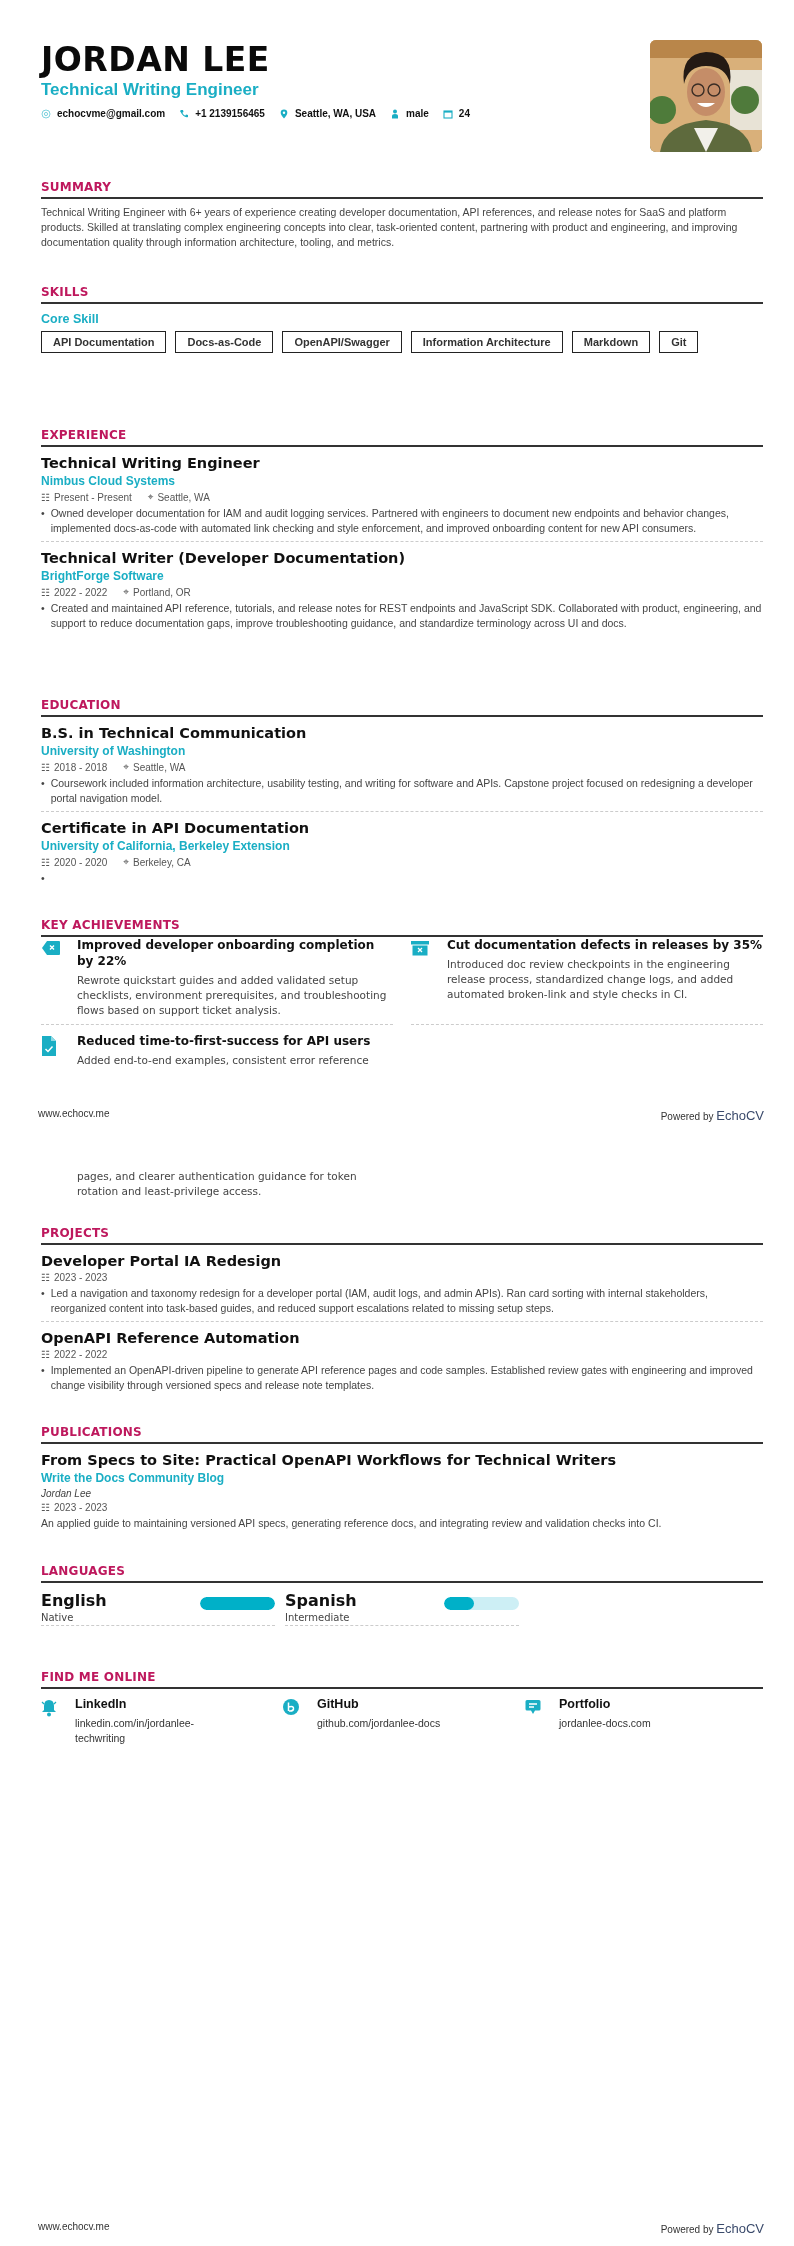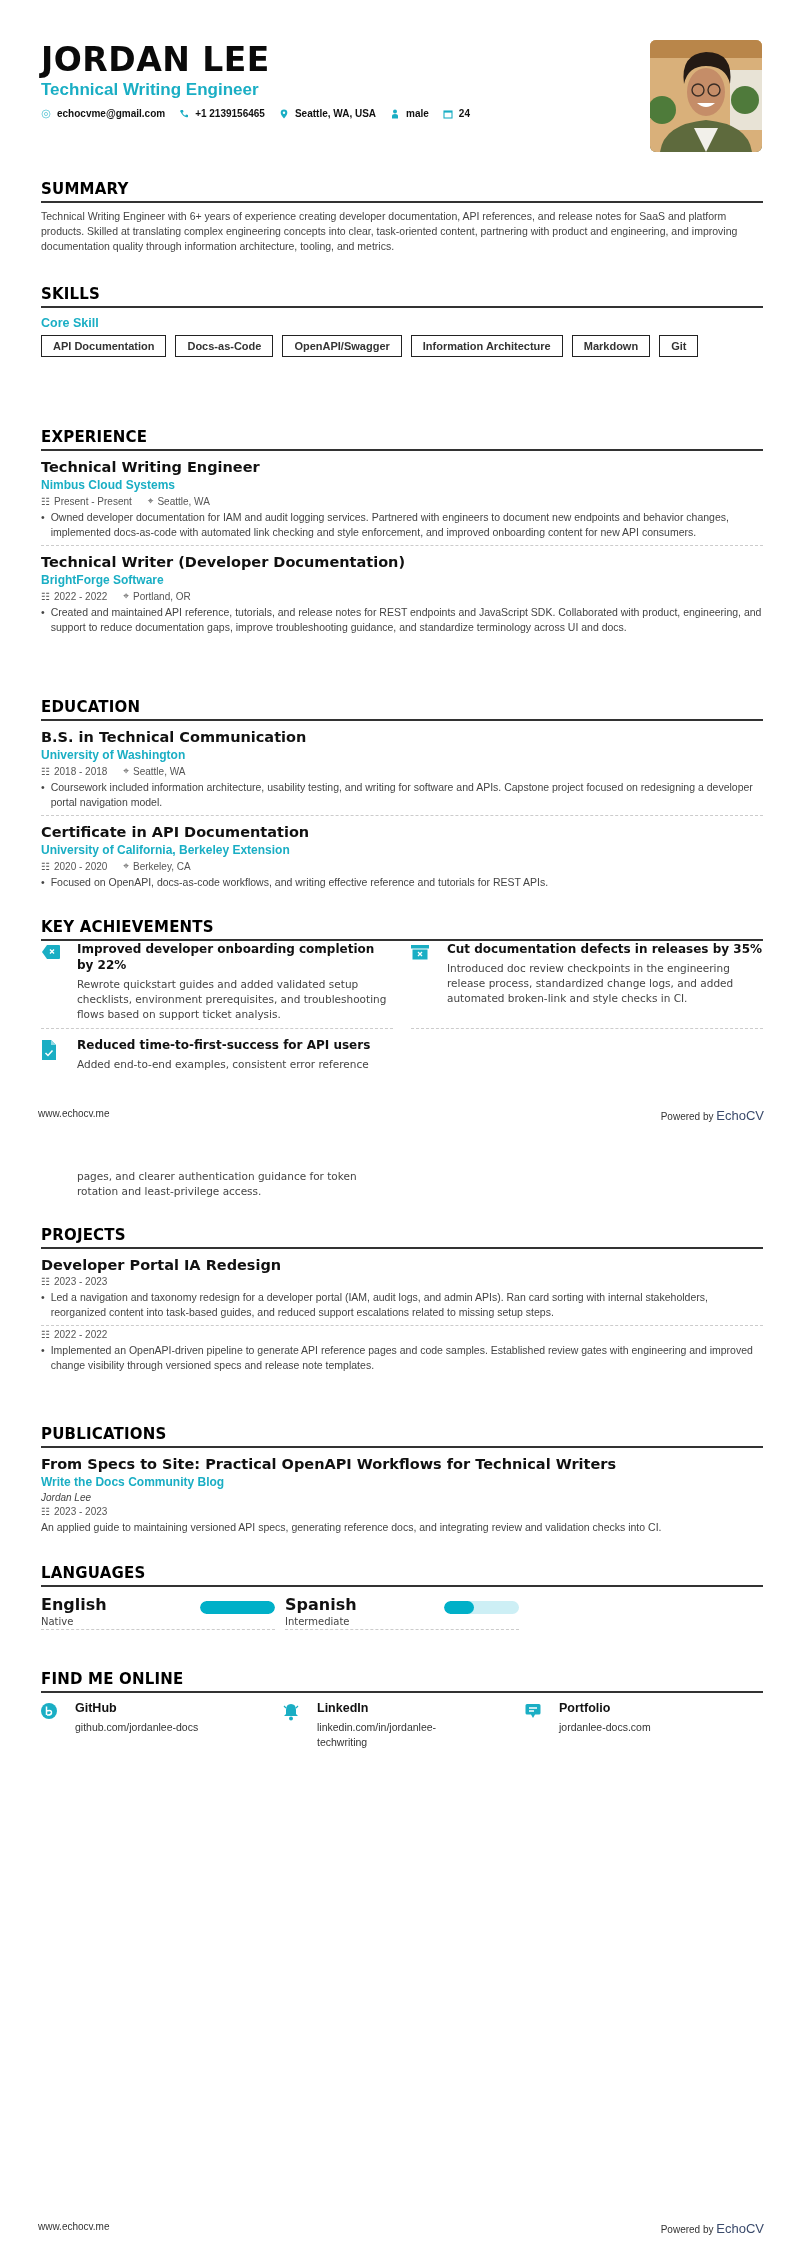--- a/index.html
+++ b/index.html
@@ -12,21 +12,21 @@
 
   
   .name { font-family: "DejaVu Sans", sans-serif; font-weight: bold; font-size: 33px; letter-spacing: 0.5px; color: #0a0a0a; line-height: 36px; }
   .role { font-family: "Liberation Sans", sans-serif; font-weight: bold; font-size: 17px; color: #1aaec4; margin-top: 2px; }
   .contacts { display: flex; gap: 14px; margin-top: 8px; font-family: "Liberation Sans", sans-serif; font-weight: bold; font-size: 10px; color: #111; align-items: center; }
   .contact { display: flex; align-items: center; gap: 6px; }
   .ci { width: 10px; height: 10px; display: inline-block; }
   .photo { position: absolute; left: 650px; top: 40px; width: 112px; height: 112px; border-radius: 6px; overflow: hidden; background: linear-gradient(180deg,#c99a5b 0%,#e6c08e 25%,#8a7b56 60%,#5d6a3e 100%); }
 
   
-  .section-title { font-family: "DejaVu Sans", sans-serif; font-weight: bold; font-size: 15px; color: #000000; letter-spacing: 0.2px; padding-bottom: 3px; border-bottom: 2px solid #333; }
+  .section-title { font-family: "DejaVu Sans", sans-serif; font-weight: bold; font-size: 12px; color: #be185d; letter-spacing: 0.2px; padding-bottom: 3px; border-bottom: 2px solid #333; }
   .p { font-family: "Liberation Sans", sans-serif; font-size: 10.5px; color: #444; line-height: 15px; }
   .entry-title { font-family: "DejaVu Sans", sans-serif; font-weight: bold; font-size: 14.5px; color: #111; margin-top: 8px; }
   .entry-sub { font-family: "Liberation Sans", sans-serif; font-weight: bold; font-size: 12px; color: #1aaec4; margin-top: 3px; }
   .meta { display: flex; gap: 16px; font-family: "Liberation Sans", sans-serif; font-size: 10px; color: #555; margin-top: 3px; align-items: center; }
   .meta span.m { display: flex; align-items: center; gap: 4px; }
   .bullet { display: flex; gap: 6px; font-family: "Liberation Sans", sans-serif; font-size: 10.5px; color: #444; line-height: 15px; margin-top: 3px; }
   .bullet .dot { flex: 0 0 auto; }
   .dash { border-bottom: 1px dashed #ccc; padding-bottom: 5px; }
 
   .skill-label { font-family: "Liberation Sans", sans-serif; font-weight: bold; font-size: 12.5px; color: #1aaec4; margin-top: 8px; }
@@ -210,21 +210,20 @@
             <span>☷</span>
             <span>2020 - 2020</span>
           </span>
         <span class="m">
             <span>⌖</span>
             <span>Berkeley, CA</span>
           </span>
       </div>
       <div class="bullet">
           <span class="dot">•</span>
-          <span>Focused on OpenAPI, docs-as-code workflows, and writing effective reference and tutorials for REST APIs.</span>
         </div>
     </div>
   </div>
 
   <div class="content" style="top:918px;">
     <div class="section-title">KEY ACHIEVEMENTS</div>
     <div class="ach-grid">
       <div class="ach">
         <div class="aicon">
           <svg width="20" height="16" viewBox="0 0 20 16">
@@ -289,20 +288,21 @@
             <span>2023 - 2023</span>
           </span>
       </div>
       <div class="bullet">
           <span class="dot">•</span>
           <span>Led a navigation and taxonomy redesign for a developer portal (IAM, audit logs, and admin APIs). Ran card sorting with internal stakeholders, reorganized content into task-based guides, and reduced support escalations related to missing setup steps.</span>
         </div>
     </div>
 
     <div>
+      <div class="entry-title">OpenAPI Reference Automation</div>
       <div class="meta">
         <span class="m">
             <span>☷</span>
             <span>2022 - 2022</span>
           </span>
       </div>
       <div class="bullet">
           <span class="dot">•</span>
           <span>Implemented an OpenAPI-driven pipeline to generate API reference pages and code samples. Established review gates with engineering and improved change visibility through versioned specs and release note templates.</span>
         </div>
@@ -347,41 +347,41 @@
           </div>
       </div>
     </div>
   </div>
 
   <div class="content" style="top:547px;">
     <div class="section-title">FIND ME ONLINE</div>
     <div class="online">
       <div class="ol">
         <div class="oicon">
-          <svg width="16" height="16" viewBox="0 0 16 16">
-              <circle cx="8" cy="8" r="8" fill="#1aaec4"></circle>
-              <path d="M5.5 3.5 L5.5 12 M5.5 8 Q11 6.5 10.5 10 Q10 12.5 6 12" stroke="#fff" stroke-width="1.5" fill="none"></path>
-            </svg>
-        </div>
-        <div>
-          <div class="ol-title">GitHub</div>
-          <div class="ol-url">github.com/jordanlee-docs</div>
-        </div>
-      </div>
-      <div class="ol">
-        <div class="oicon">
           <svg width="16" height="18" viewBox="0 0 16 18">
               <path d="M8 1 Q13 1 13 7 L13 11 L15 13 L1 13 L3 11 L3 7 Q3 1 8 1 Z" fill="#1aaec4"></path>
               <circle cx="8" cy="15.5" r="2" fill="#1aaec4"></circle>
               <path d="M1 3 L3 5 M15 3 L13 5" stroke="#1aaec4" stroke-width="1.2"></path>
             </svg>
         </div>
         <div>
           <div class="ol-title">LinkedIn</div>
           <div class="ol-url">linkedin.com/in/jordanlee-techwriting</div>
+        </div>
+      </div>
+      <div class="ol">
+        <div class="oicon">
+          <svg width="16" height="16" viewBox="0 0 16 16">
+              <circle cx="8" cy="8" r="8" fill="#1aaec4"></circle>
+              <path d="M5.5 3.5 L5.5 12 M5.5 8 Q11 6.5 10.5 10 Q10 12.5 6 12" stroke="#fff" stroke-width="1.5" fill="none"></path>
+            </svg>
+        </div>
+        <div>
+          <div class="ol-title">GitHub</div>
+          <div class="ol-url">github.com/jordanlee-docs</div>
         </div>
       </div>
       <div class="ol">
         <div class="oicon">
           <svg width="16" height="16" viewBox="0 0 16 16">
               <path d="M2 1 L14 1 Q15.5 1 15.5 2.5 L15.5 10 Q15.5 11.5 14 11.5 L10 11.5 L8 15 L6 11.5 L2 11.5 Q0.5 11.5 0.5 10 L0.5 2.5 Q0.5 1 2 1 Z" fill="#1aaec4"></path>
               <path d="M4 5 L12 5 M4 8 L9 8" stroke="#fff" stroke-width="1.3"></path>
             </svg>
         </div>
         <div>

